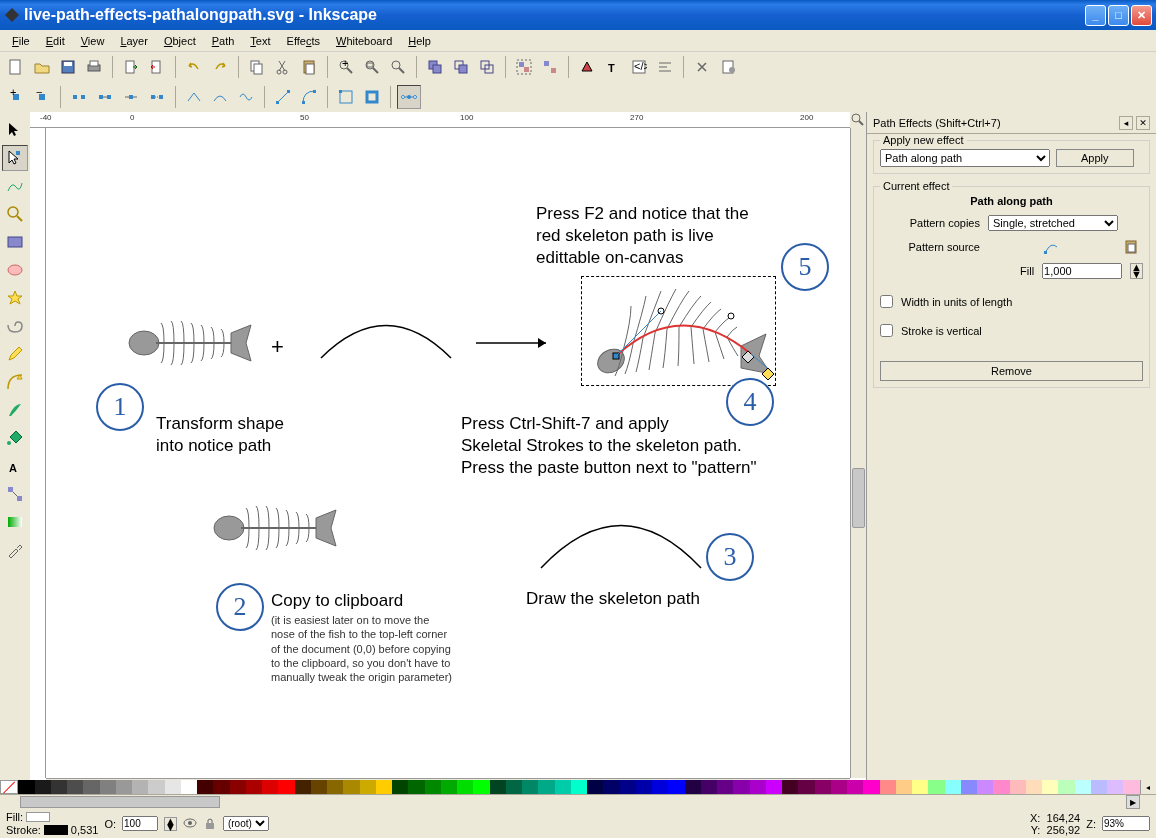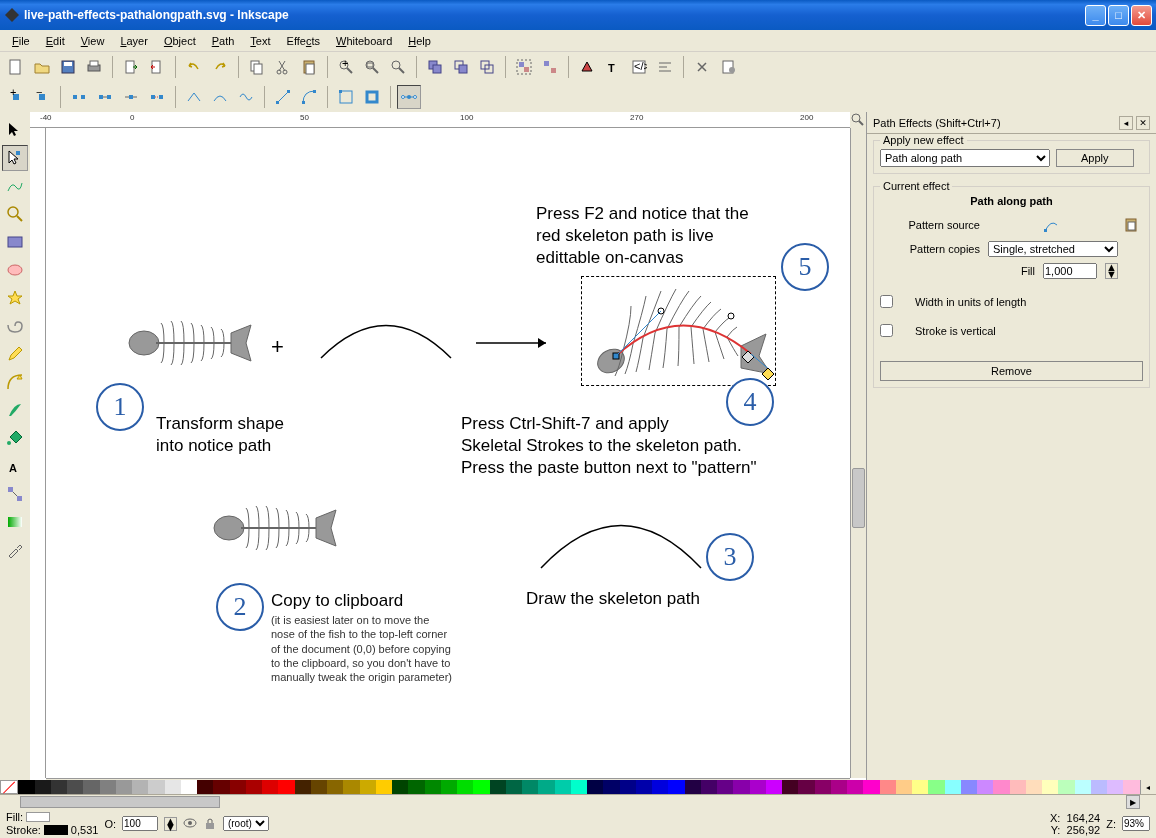--- a/index.html
+++ b/index.html
@@ -1,21 +1,21 @@
 <!DOCTYPE html>
 <html><head>
 <meta charset="utf-8">
 <style>
 * { margin: 0; padding: 0; box-sizing: border-box; font-family: Tahoma, sans-serif; font-size: 11px; }
 body { background: #ece9d8; width: 1156px; height: 838px; overflow: hidden; position: relative; }
 
 
 .titlebar { height: 30px; background: linear-gradient(to bottom, #0a5ac2 0%, #2a7ce8 15%, #1560d0 50%, #0a5ac2 100%); display: flex; align-items: center; padding: 0 4px; color: white; }
 .titlebar .icon { width: 16px; height: 16px; margin-right: 4px; }
-.titlebar .title { flex: 1; font-weight: bold; font-size: 12px; }
+.titlebar .title { flex: 1; font-weight: bold; font-size: 16px; }
 .titlebar .win-btns { display: flex; gap: 2px; }
 .titlebar .win-btn { width: 21px; height: 21px; border: 1px solid #fff; border-radius: 3px; display: flex; align-items: center; justify-content: center; font-family: Arial; font-weight: bold; cursor: pointer; }
 .titlebar .min, .titlebar .max { background: linear-gradient(#6eb0f7,#3d8aed); color: white; }
 .titlebar .close { background: linear-gradient(#f49b8f,#e14a3b); color: white; }
 
 
 .menubar { height: 22px; background: #ece9d8; display: flex; align-items: center; padding: 0 4px; border-bottom: 1px solid #d4d0c8; }
 .menubar .item { padding: 3px 8px; cursor: pointer; }
 .menubar .item u { text-decoration: underline; }
 
@@ -60,21 +60,21 @@
 .panel-header .pbtn { width: 14px; height: 14px; margin-left: 3px; border: 1px solid #aca899; display: flex; align-items: center; justify-content: center; font-size: 9px; cursor: pointer; }
 .fieldset { border: 1px solid #d4d0c8; margin: 6px; padding: 8px 6px 6px; position: relative; }
 .fieldset .legend { position: absolute; top: -7px; left: 6px; background: #ece9d8; padding: 0 3px; font-size: 11px; }
 .fieldset select { width: 170px; font-size: 11px; }
 .fieldset .apply-row { display: flex; gap: 6px; }
 .fieldset button { padding: 2px 24px; font-size: 11px; border: 1px solid #888; background: #ece9d8; cursor: pointer; }
 .fieldset .effect-name { text-align: center; font-weight: bold; margin-bottom: 8px; }
 .fieldset .row { display: flex; align-items: center; margin: 6px 0; gap: 8px; }
 .fieldset .row label { width: 100px; text-align: right; }
 .fieldset .row select, .fieldset .row input[type=text] { width: 130px; font-size: 11px; }
-.fieldset .chk { display: flex; align-items: center; gap: 22px; margin: 16px 0; }
+.fieldset .chk { display: flex; align-items: center; gap: 8px; margin: 16px 0; }
 .fieldset .remove-btn { width: 100%; padding: 3px; margin-top: 8px; border: 1px solid #888; background: #ece9d8; cursor: pointer; }
 .icon-btn { width: 24px; height: 20px; display: inline-flex; align-items: center; justify-content: center; cursor: pointer; }
 
 
 .palette { position: absolute; bottom: 44px; left: 0; right: 0; height: 14px; display: flex; }
 .swatch { flex: 1; height: 14px; }
 .swatch.none { background: #fff; position: relative; border: 1px solid #999; }
 .swatch.none::after { content: ''; position: absolute; left: 0; right: 0; top: 50%; border-top: 1px solid red; transform: rotate(-45deg); }
 
 
@@ -615,43 +615,43 @@
       <div class="legend">Apply new effect</div>
       <div class="apply-row">
         <select><option>Path along path</option></select>
         <button>Apply</button>
       </div>
     </div>
     <div class="fieldset">
       <div class="legend">Current effect</div>
       <div class="effect-name">Path along path</div>
       <div class="row">
+        <label>Pattern copies</label>
+        <select><option>Single, stretched</option></select>
+      </div>
+      <div class="row">
         <label>Pattern source</label>
         <span style="flex:1"></span>
         <span class="icon-btn">
             <svg width="16" height="16">
               <path d="M2 14 Q8 2 14 8" fill="none" stroke="#38c"></path>
               <rect x="1" y="12" width="3" height="3" fill="#38c"></rect>
             </svg>
           </span>
         <span style="width:40px"></span>
         <span class="icon-btn">
             <svg width="16" height="16">
               <rect x="3" y="2" width="10" height="12" fill="#c9b070" stroke="#806030"></rect>
               <rect x="5" y="5" width="7" height="8" fill="#fff" stroke="#666"></rect>
             </svg>
           </span>
       </div>
       <div class="row">
-        <label>Pattern copies</label>
-        <select><option>Single, stretched</option></select>
-      </div>
-      <div class="row">
         <label style="width:155px">Fill</label>
-        <input type="text" style="width: 54px;" value="1,000">
+        <input type="text" style="width: 80px;" value="1,000">
         <span style="display:flex;flex-direction:column;font-size:7px;line-height:7px;border:1px solid #999">
             <span>▲</span>
             <span>▼</span>
           </span>
       </div>
       <div class="chk">
           <input type="checkbox" style="">
           <span>Width in units of length</span>
         </div>
       <div class="chk">
@@ -767,15 +767,15 @@
     <span><svg width="14" height="14">
           <rect x="3" y="7" width="8" height="6" fill="#999"></rect>
           <path d="M5 7 L5 4 Q7 2 9 4 L9 7" fill="none" stroke="#666"></path>
         </svg></span>
     <select><option>(root)</option></select>
     <div class="coords">
       <span><span>X:</span> &nbsp;<span>164,24</span></span>
       <span><span>Y:</span> &nbsp;<span>256,92</span></span>
     </div>
     <span>Z:</span>
-    <input type="text" style="width: 28px;" value="93%">
+    <input type="text" style="width: 48px;" value="93%">
   </div>
 </div>
 
 </body></html>

